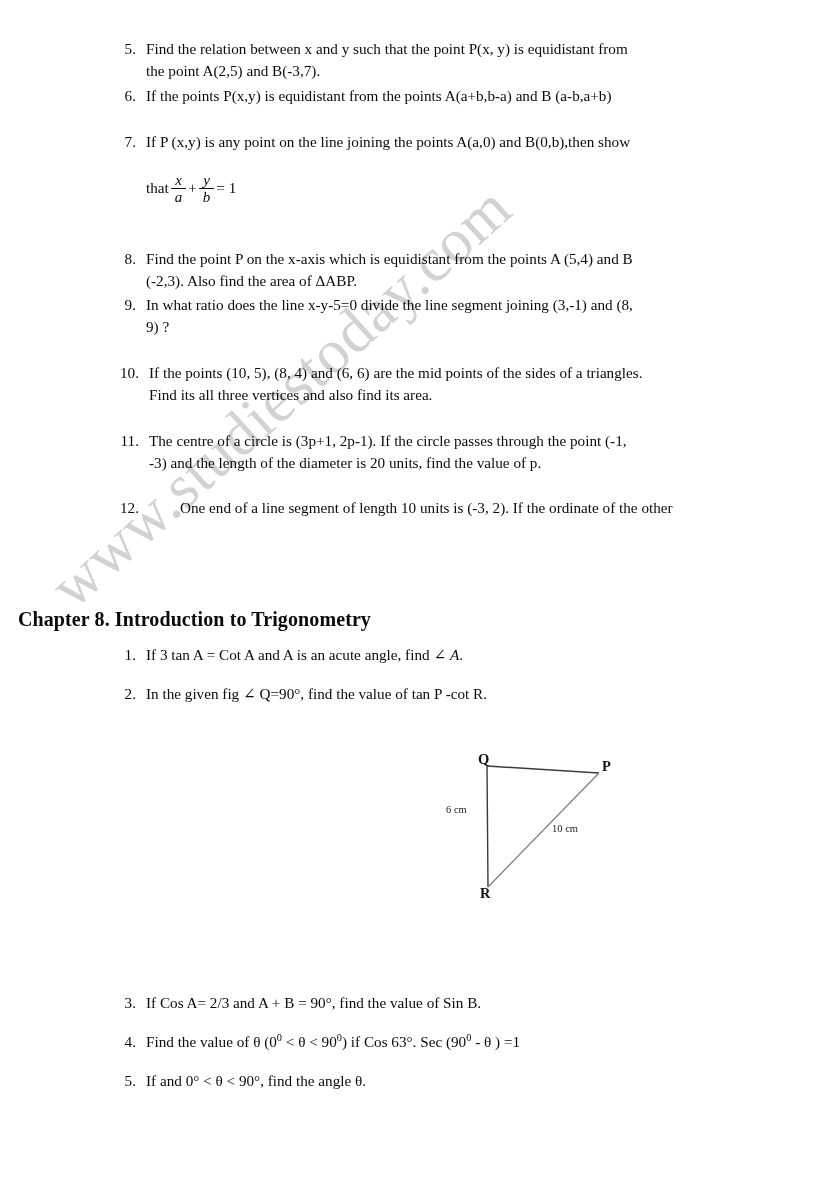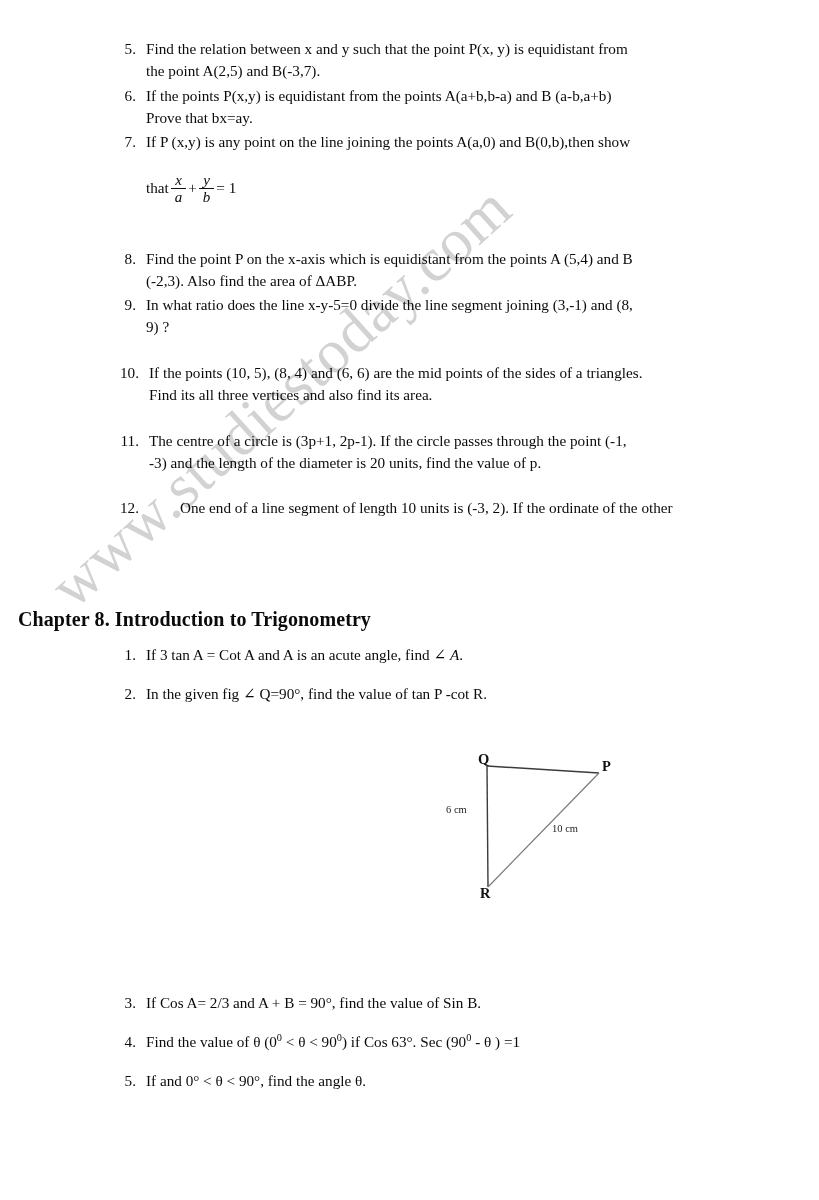--- a/index.html
+++ b/index.html
@@ -133,21 +133,20 @@
       <div class="body">
         <p>Find the relation between x and y such that the point P(x, y) is equidistant from</p>
         <p>the point A(2,5) and B(-3,7).</p>
       </div>
     </div>
 
     <div class="item" style="left:110px; top:85px; width:660px;">
       <div class="num num-1d">6.</div>
       <div class="body">
         <p>If the points P(x,y) is equidistant from the points A(a+b,b-a) and B (a-b,a+b)</p>
-        <p>Prove that   bx=ay.</p>
       </div>
     </div>
 
     <div class="item" style="left:110px; top:131px; width:660px;">
       <div class="num num-1d">7.</div>
       <div class="body">
         <p>If P (x,y) is any point on the line joining the points A(a,0) and B(0,b),then show</p>
         <p style="margin-top:20px;">
           <span>that</span><span class="frac">
               <span class="top">x</span>

